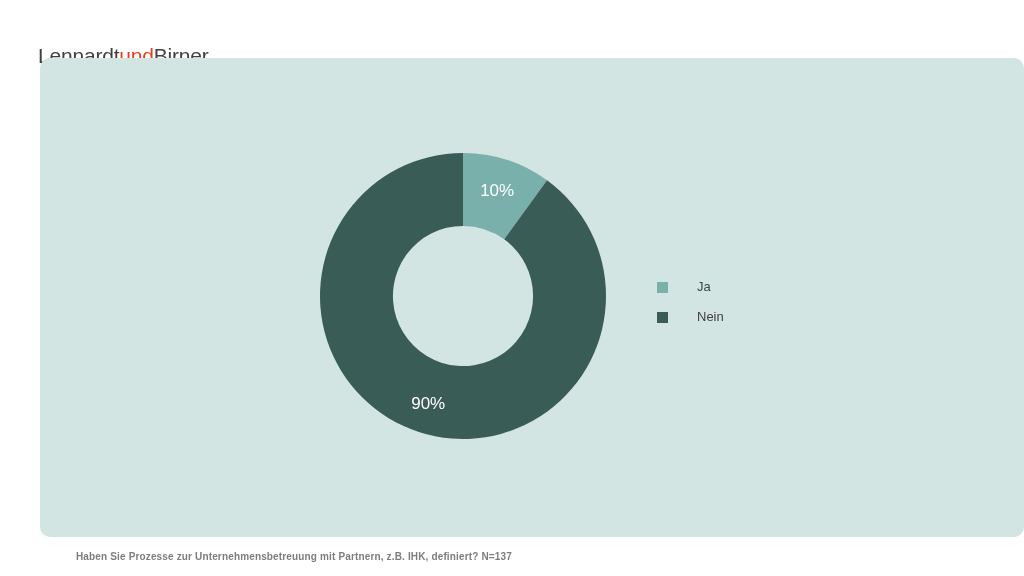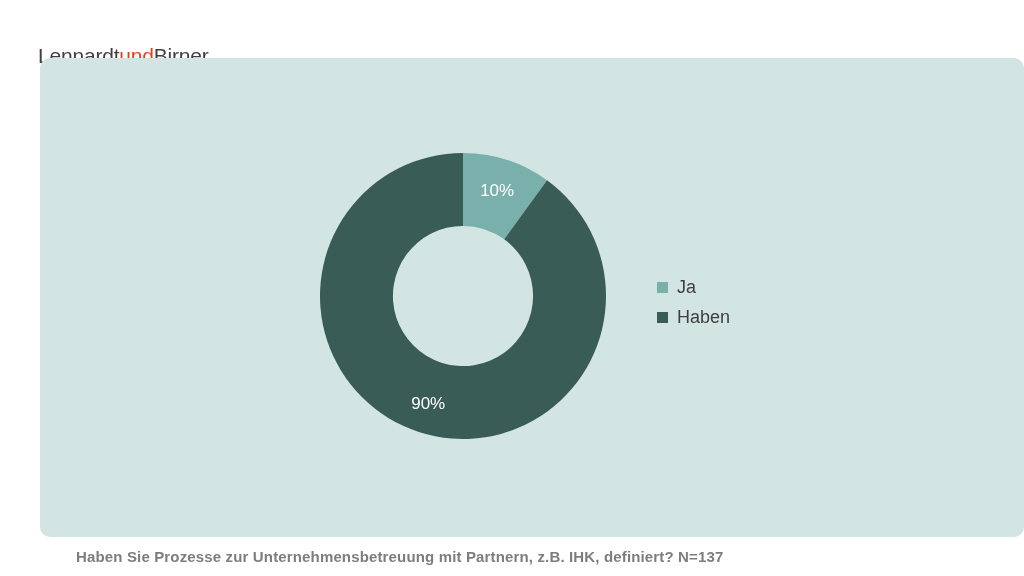--- a/index.html
+++ b/index.html
@@ -77,32 +77,33 @@
     align-items: center;
     height: 30px;
   }
   .legend-swatch {
     width: 11px;
     height: 11px;
     flex: 0 0 11px;
     margin-right: 9px;
   }
   .legend-label {
-    font-size: 18px;
+    font-size: 13px;
     color: #3f3f3f;
     line-height: 16px;
     white-space: nowrap;
+    margin-left: 20px;
   }
 
   
   #footer-caption {
     position: absolute;
     left: 40px;
     top: 551px;
-    font-size: 15px;
+    font-size: 10px;
     font-weight: bold;
     color: #7d7d7d;
     letter-spacing: 0.15px;
     white-space: nowrap;
     line-height: 12px;
     padding-left: 36px;
   }
 </style>
 </head>
 <body>
@@ -128,19 +129,19 @@
     </svg>
   </div>
 
   <div id="chart-legend">
     <div class="legend-item">
       <span class="legend-swatch" style="background: rgb(122, 176, 171);"></span>
       <span class="legend-label">Ja</span>
     </div>
     <div class="legend-item">
       <span class="legend-swatch" style="background: rgb(58, 92, 87);"></span>
-      <span class="legend-label">Haben</span>
+      <span class="legend-label">Nein</span>
     </div>
   </div>
 
 </div>
 
 <div id="footer-caption" style="color: rgb(125, 125, 125);">Haben Sie Prozesse zur Unternehmensbetreuung mit Partnern, z.B. IHK, definiert?  N=137</div>
 
 </body></html>

